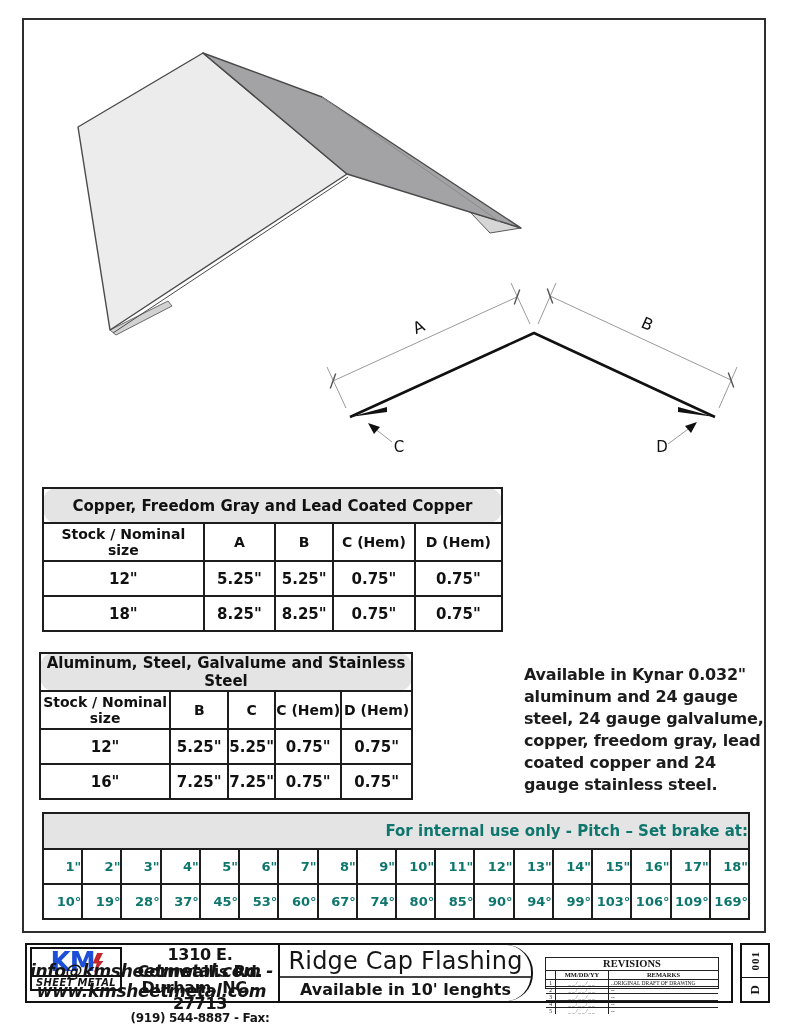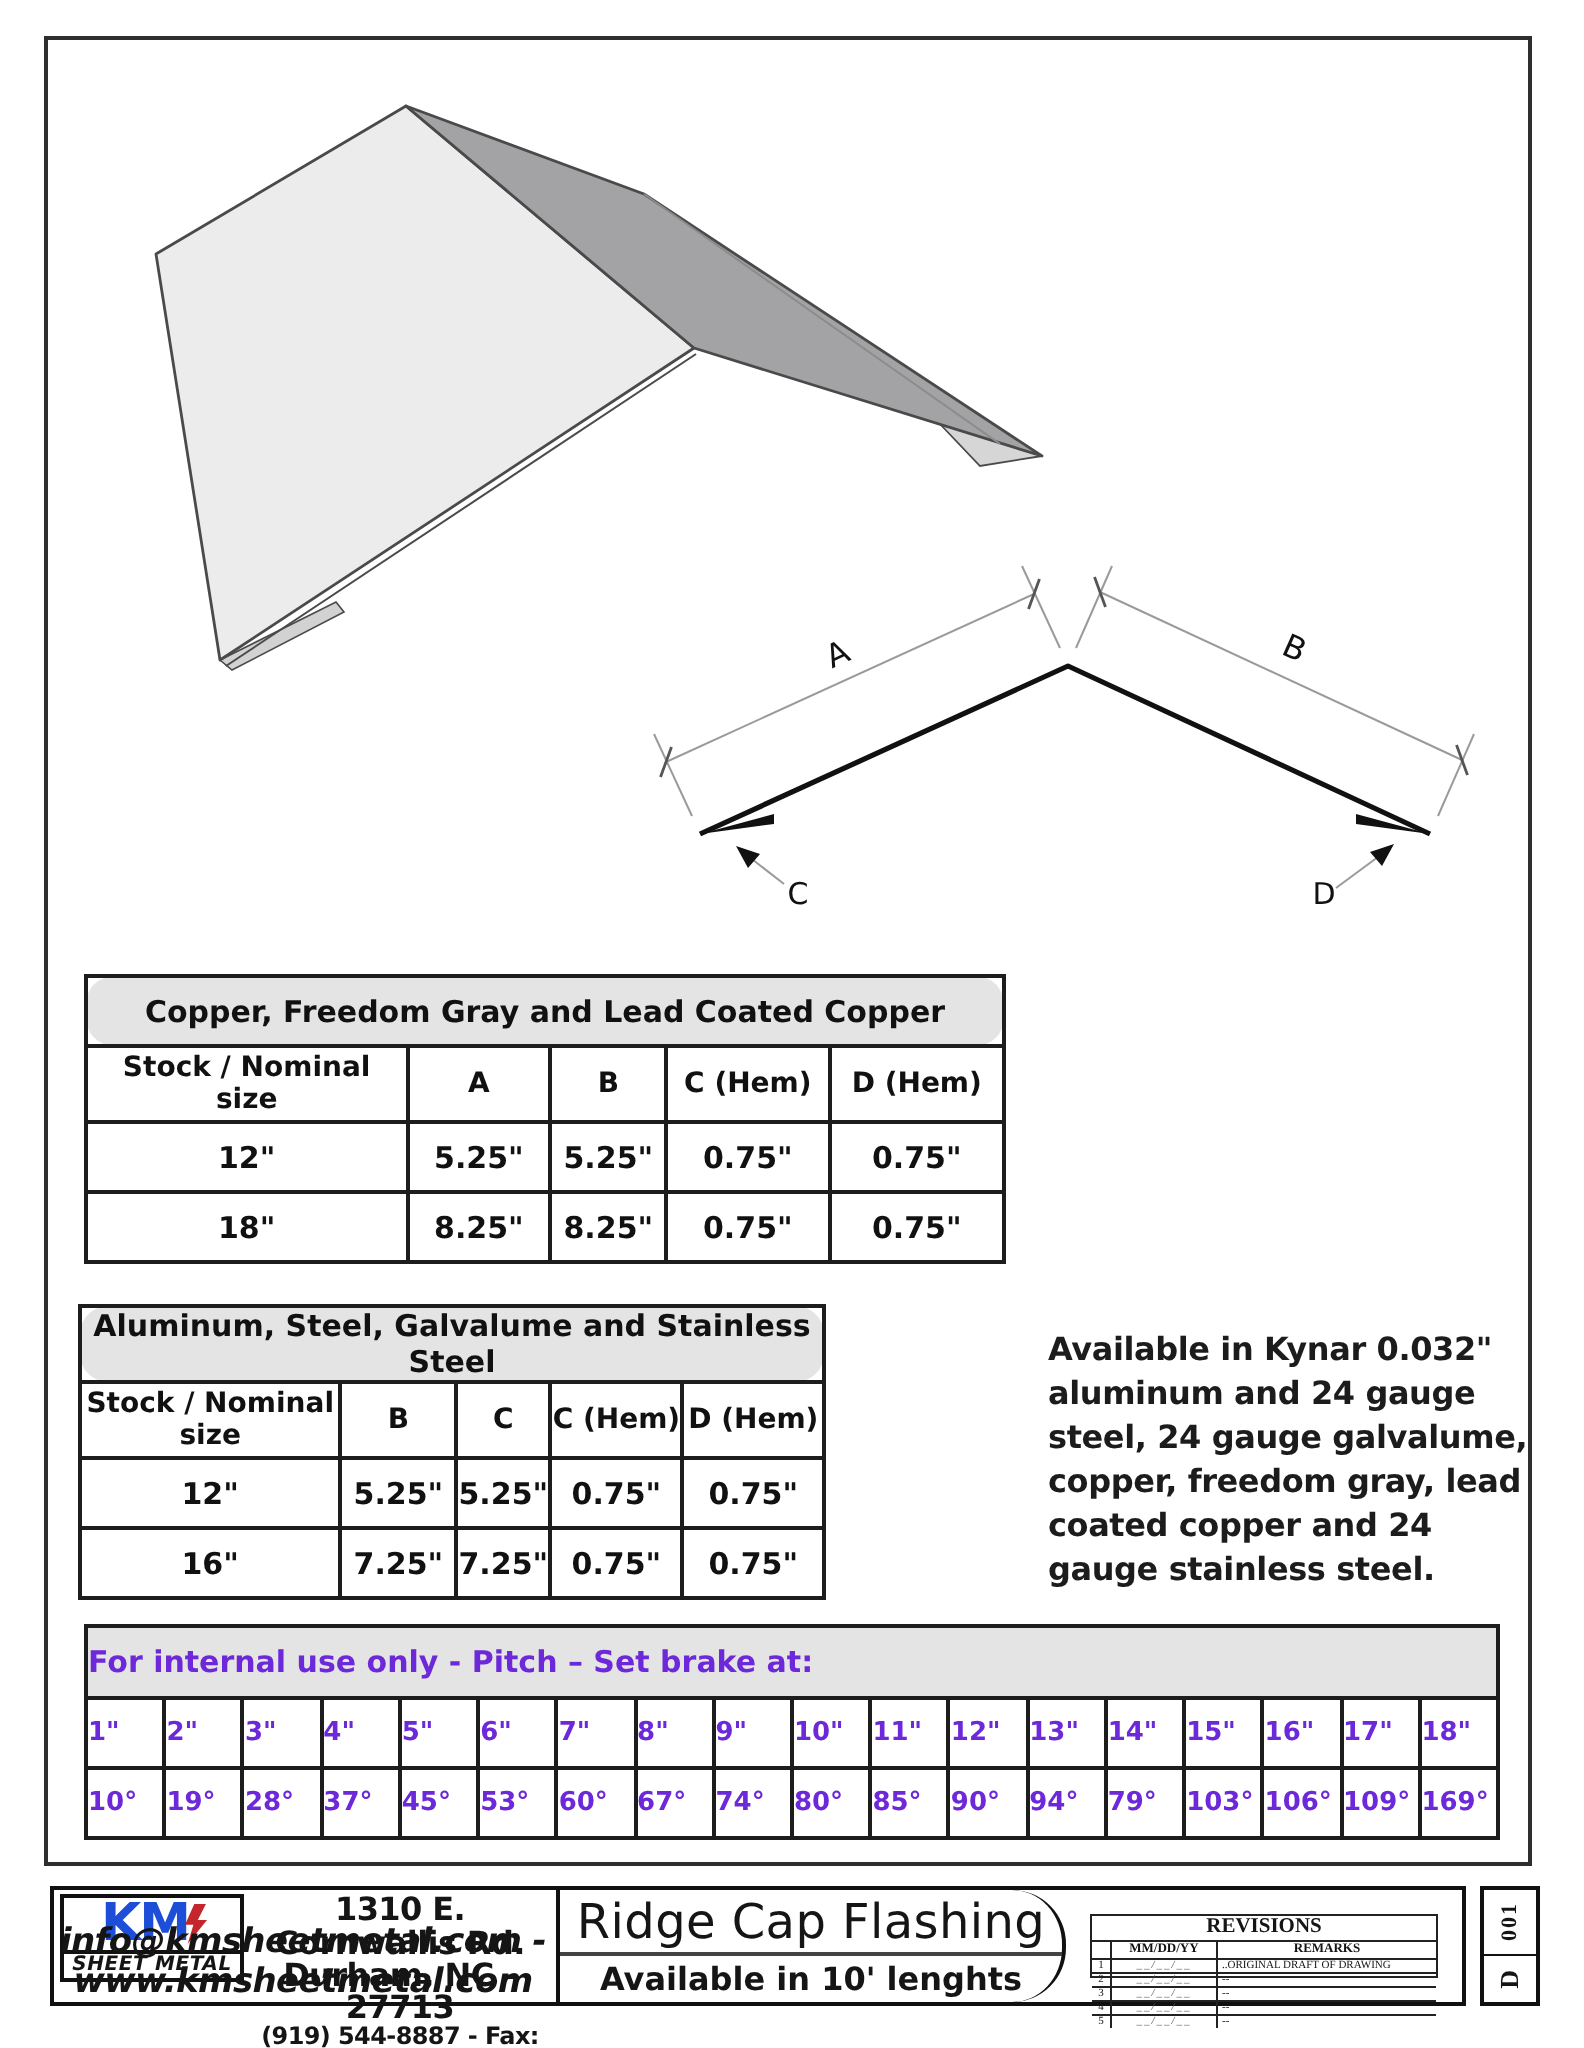--- a/index.html
+++ b/index.html
@@ -11,22 +11,22 @@
 
   
   table.spec { position:absolute; border-collapse:collapse; table-layout:fixed; background:#fff; }
   table.spec th, table.spec td { border:2px solid #1d1d1d; text-align:center; vertical-align:middle;
            font-family:"DejaVu Sans", sans-serif; font-weight:bold; color:#111; padding:0; }
   table.spec .ttl { background:#e4e4e4; height:33px; font-size:15px;border-radius:14px; }
   table.spec .hdr th { height:36px; font-size:14px; background:#fff; }
   table.spec td { height:33px; font-size:15px; }
 
   table.pitch { position:absolute; left:42px; top:812px; width:708px; border-collapse:collapse; table-layout:fixed; background:#fff; }
-  table.pitch th, table.pitch td { border:2px solid #1d1d1d; text-align:left; vertical-align:middle;
-           font-weight:bold; color:#6d28d9; padding:0; }
+  table.pitch th, table.pitch td { border:2px solid #1d1d1d; text-align:right; vertical-align:middle;
+           font-weight:bold; color:#0f766e; padding:0; }
   table.pitch .ttl { background:#e4e4e4; height:34px; font-size:15px; }
   table.pitch td { height:33px; font-size:13px; }
 
   .note { position:absolute; left:524px; top:664px; width:246px; font-size:16px; line-height:22px;
           font-weight:bold; color:#1c1c1c; letter-spacing:-0.2px; }
 
   
   .tblock { position:absolute; left:25px; top:943px; width:708px; height:60px; border:2px solid #111;
             box-sizing:border-box; display:flex; background:#fff; }
   .tb-left { width:253px; position:relative; border-right:2px solid #111; box-sizing:border-box; }
@@ -234,21 +234,21 @@
         <td>37°</td>
         <td>45°</td>
         <td>53°</td>
         <td>60°</td>
         <td>67°</td>
         <td>74°</td>
         <td>80°</td>
         <td>85°</td>
         <td>90°</td>
         <td>94°</td>
-        <td>79°</td>
+        <td>99°</td>
         <td>103°</td>
         <td>106°</td>
         <td>109°</td>
         <td>169°</td>
       </tr>
     </tbody>
   </table>
 
   <div class="tblock">
     <div class="tb-left">

